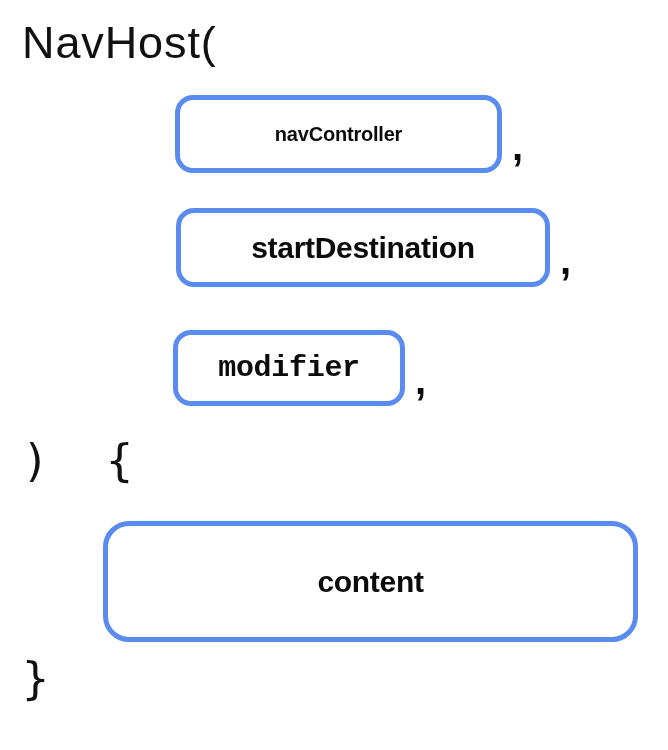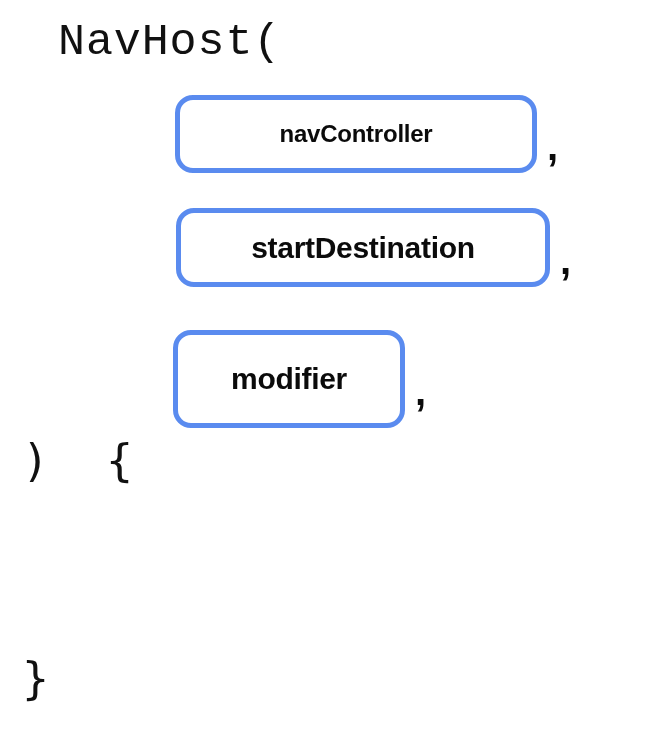--- a/index.html
+++ b/index.html
@@ -28,22 +28,21 @@
     font-weight: 400;
     color: #111111;
     white-space: pre;
     letter-spacing: 0.02em;
   }
   #line-navhost {
     left: 22px;
     top: 14px;
     font-size: 45px;
     line-height: 58px;
-    font-family: Liberation Mono, monospace;
-    margin-left: 36px;
+    font-family: Liberation Sans, sans-serif;
   }
   #line-closeparen-brace {
     left: 22px;
     top: 432px;
     font-size: 45px;
     line-height: 58px;
     font-family: "DejaVu Sans Mono", "Liberation Mono", monospace;
   }
   #line-closebrace {
     left: 22px;
@@ -81,38 +80,39 @@
     line-height: 0;
     color: #0b0b0b;
     margin-left: 10px;
     position: relative;
     top: 12px;
   }
 
   
   #row-navcontroller { left: 175px; top: 95px; }
   #row-navcontroller .pill {
-    width: 362px;
+    width: 327px;
     height: 78px;
-    font-size: 24px;
+    font-size: 20px;
     text-align: right;
   }
 
   #row-startdestination { left: 176px; top: 208px; }
   #row-startdestination .pill {
     width: 374px;
     height: 79px;
     font-size: 30px;
   }
 
   #row-modifier { left: 173px; top: 330px; }
   #row-modifier .pill {
     width: 232px;
-    height: 98px;
+    height: 76px;
     font-size: 30px;
+    font-family: Liberation Mono, monospace;
   }
 
   
   #row-content {
     left: 103px;
     top: 521px;
   }
   #row-content .pill {
     width: 535px;
     height: 121px;
@@ -137,16 +137,19 @@
     <span class="comma">,</span>
   </div>
 
   <div class="param-row" id="row-modifier">
     <div class="pill">modifier</div>
     <span class="comma">,</span>
   </div>
 
   <div class="code-line" id="line-closeparen-brace">)  {</div>
 
+  <div class="param-row" id="row-content">
+    <div class="pill">content</div>
+  </div>
 
   <div class="code-line" id="line-closebrace">}</div>
 
 </div>
 
 </body></html>

